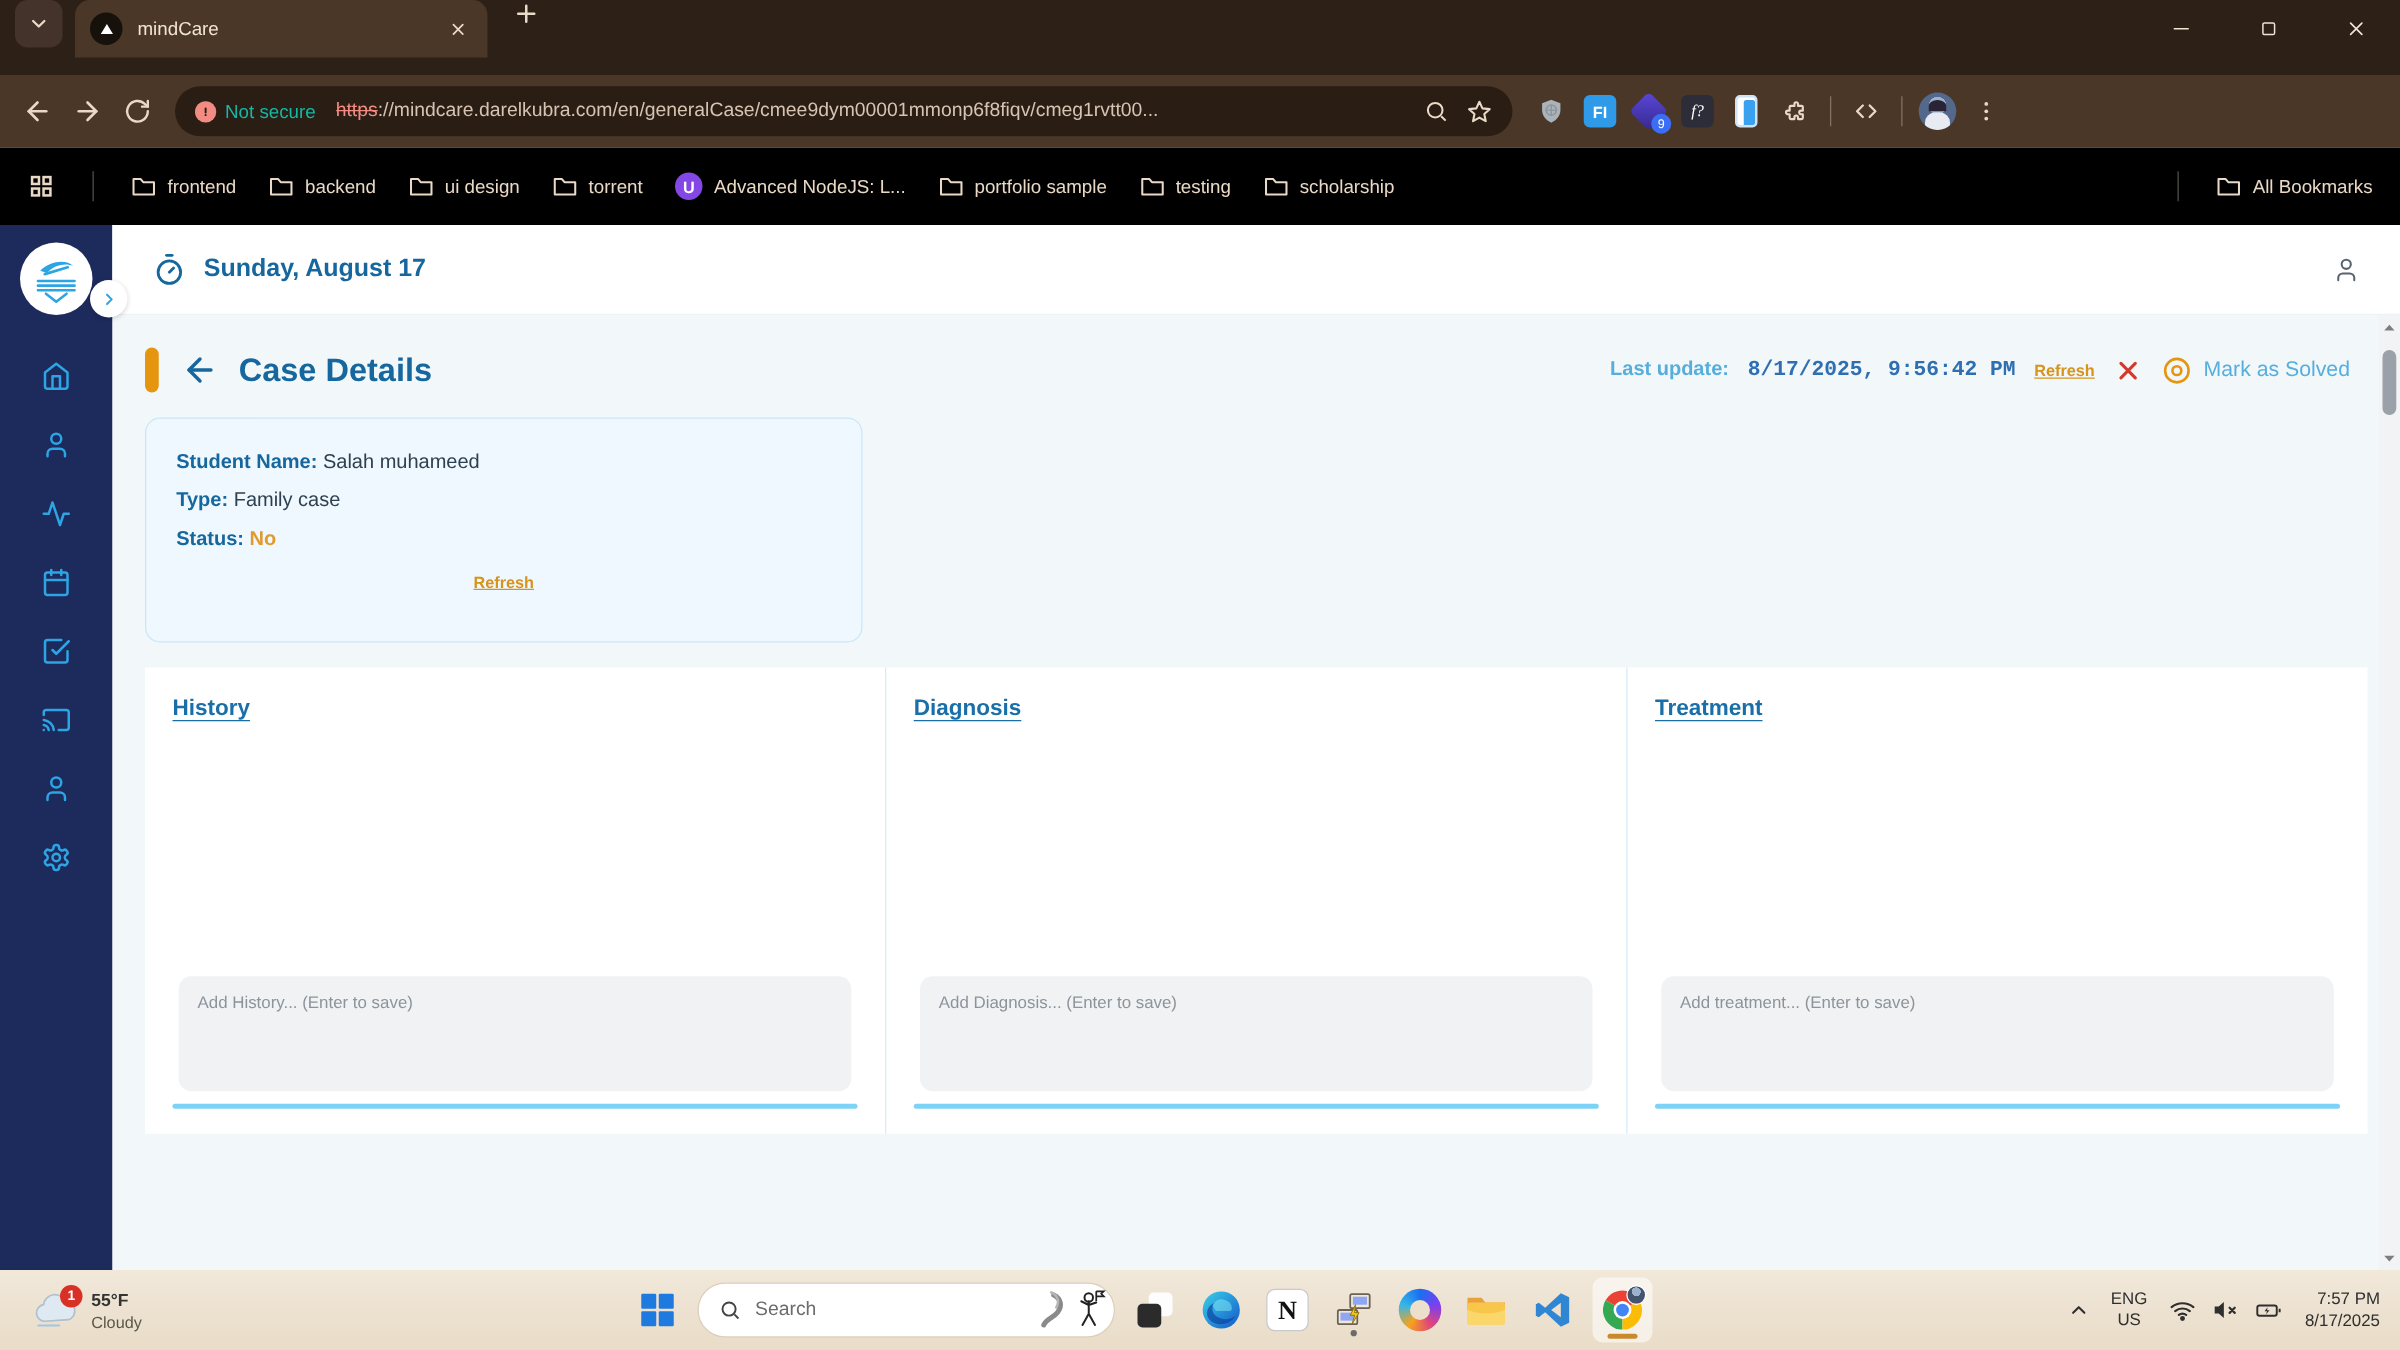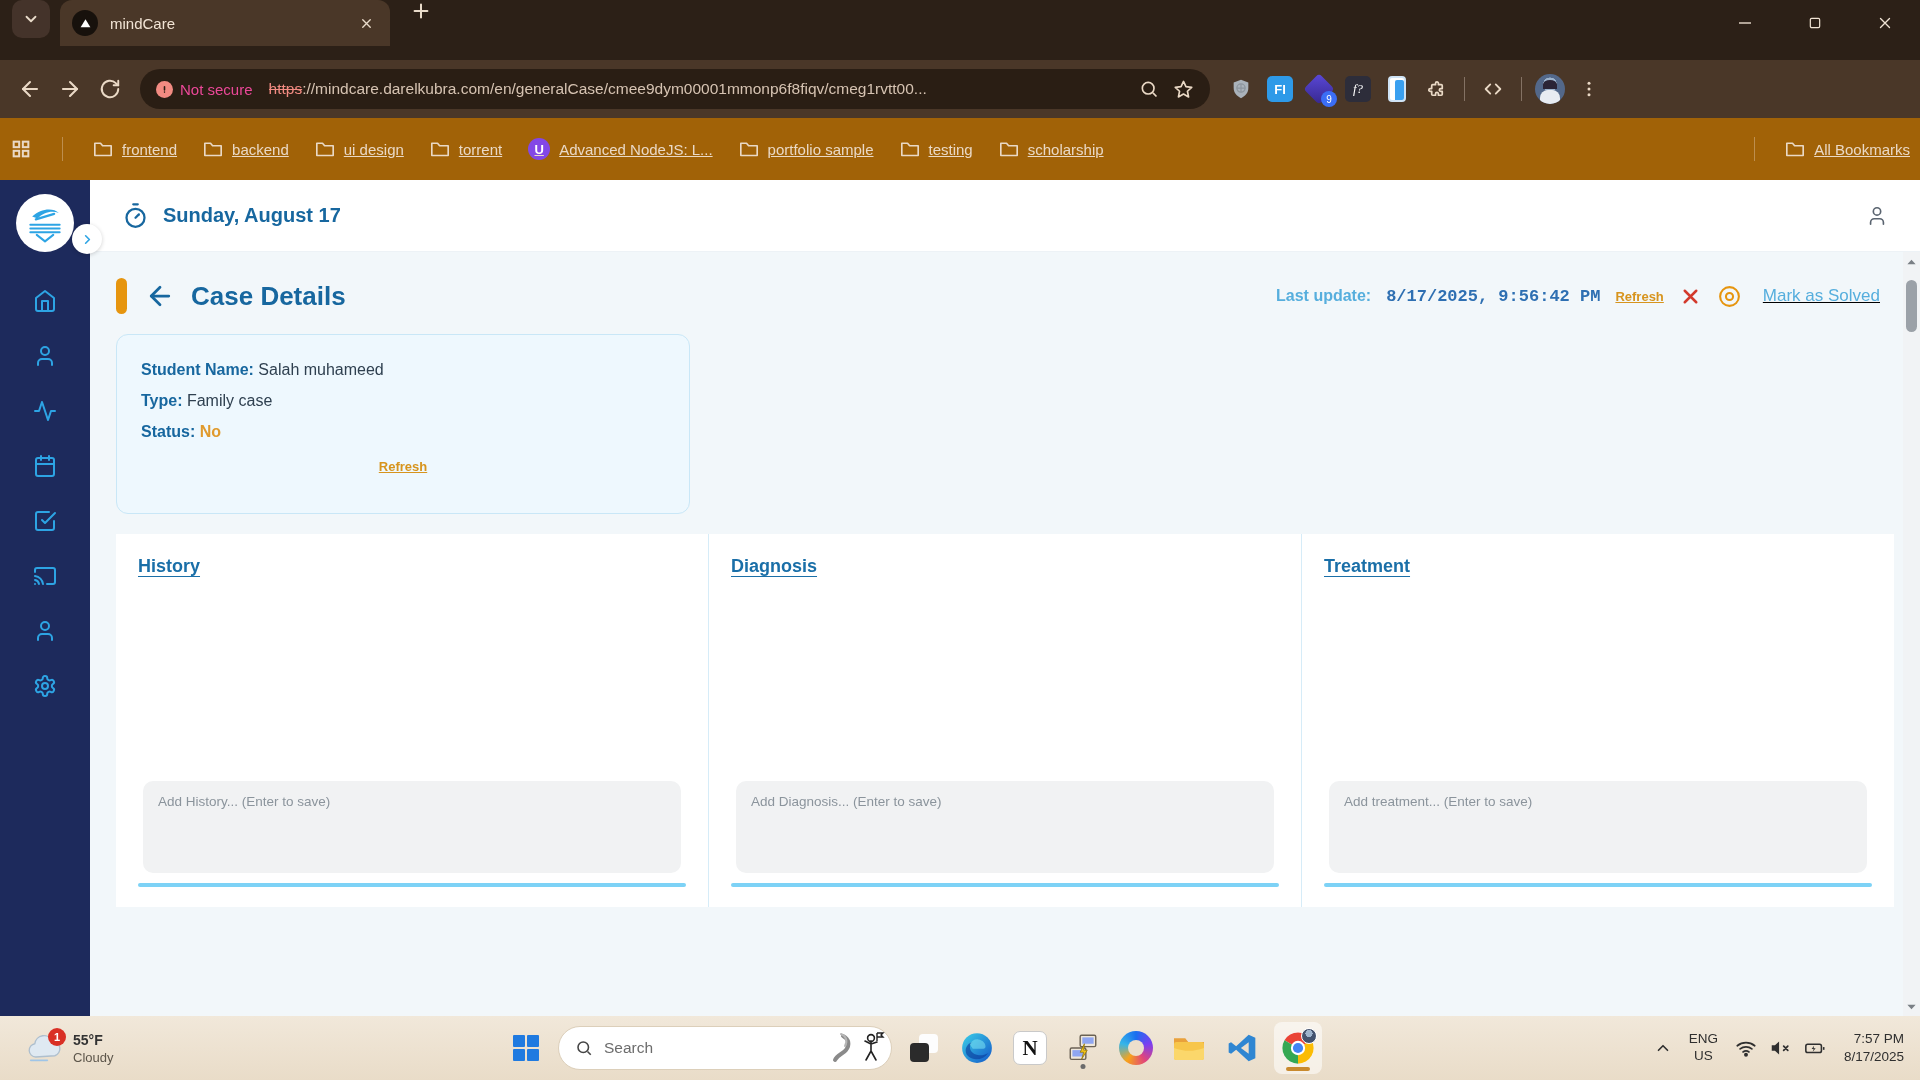--- a/index.html
+++ b/index.html
@@ -17,43 +17,43 @@
   .tab-title { flex:1; margin-left:12px; font-size:15px; white-space:nowrap; overflow:hidden; }
   .tab-close { color:#e9dbca; display:grid; place-items:center; width:24px; height:24px; border-radius:50%; }
   .new-tab-btn { margin:0 0 14px 20px; color:#e9dbca; display:grid; place-items:center; }
   .win-controls { position:absolute; right:20px; top:8px; display:flex; gap:40px; color:#f0e3d4; align-items:center; }
   .win-btn { display:grid; place-items:center; width:30px; height:30px; }
 
   .toolbar { height:58px; background:#4a3728; display:flex; align-items:center; padding:0 12px; gap:4px; }
   .nav-btn { width:36px; height:36px; display:grid; place-items:center; color:#ead9c6; border-radius:50%; }
   .omnibox { width:1070px; height:40px; border-radius:20px; background:#2a1e14; display:flex; align-items:center;
     padding:0 16px; margin-left:8px; }
-  .notsecure { display:flex; align-items:flex-start; gap:7px; color:#ec4899; font-size:15px; white-space:nowrap; }
+  .notsecure { display:flex; align-items:flex-start; gap:7px; color:#14b8a6; font-size:15px; white-space:nowrap; }
   .ns-badge { width:17px; height:17px; border-radius:50%; background:#f28b82; color:#2a1e14; display:grid; place-items:center; }
   .url { margin-left:16px; color:#d6c3b2; font-size:15.5px; white-space:nowrap; overflow:hidden; flex:1; }
   .url .scheme { color:#f28b82; text-decoration:line-through; }
   .omni-icons { display:flex; gap:14px; color:#ead9c6; margin-left:10px; }
   .ext-area { display:flex; align-items:center; gap:9px; margin-left:12px; }
   .ext-icon { width:30px; height:30px; display:grid; place-items:center; position:relative; cursor:pointer; }
   .ext-fi { width:26px; height:26px; border-radius:5px; background:#2e9ae8; color:#fff; font-weight:bold; font-size:13px;
     display:grid; place-items:center; }
   .ext-diamond { width:22px; height:22px; background:linear-gradient(135deg,#5a48d8,#37288f); transform:rotate(45deg); border-radius:4px; }
   .ext-badge { position:absolute; right:-3px; bottom:-3px; width:16px; height:16px; border-radius:50%;
     background:#3b6ef5; color:#fff; font-size:10px; display:grid; place-items:center; transform:none; }
   .ext-fq { width:26px; height:26px; border-radius:5px; background:#2d2d3a; color:#fff; font-size:13px; font-style:italic;
     display:grid; place-items:center; font-family:"Liberation Serif", serif; }
   .ext-phone { width:18px; height:26px; border-radius:4px; background:#fff; border:2px solid #cfe3f5; position:relative; overflow:hidden; }
   .ext-phone::after { content:""; position:absolute; right:0; top:2px; width:9px; height:22px; background:#3aa0f0; border-radius:2px; }
   .vdiv { width:1px; height:24px; background:rgba(240,227,212,.35); margin:0 4px; }
   .avatar { width:30px; height:30px; border-radius:50%; background:radial-gradient(circle at 50% 35%, #9db3cc 0 28%, #53688a 29% 100%); position:relative; overflow:hidden; }
   .avatar::after { content:""; position:absolute; left:8px; top:6px; width:14px; height:9px; border-radius:50% 50% 0 0; background:#2b2436; }
   .avatar::before { content:""; position:absolute; left:5px; top:16px; width:20px; height:14px; border-radius:8px 8px 0 0; background:#e8ecf2; }
 
-  .bookmarksbar { height:62px; background:#a16207; display:flex; align-items:center; padding:0 10px; gap:26px;
-    color:#ead9c6; font-size:15px;text-decoration:underline; }
+  .bookmarksbar { height:62px; background:#000000; display:flex; align-items:center; padding:0 22px; gap:26px;
+    color:#ead9c6; font-size:15px; }
   .bm-item { display:flex; align-items:center; gap:9px; white-space:nowrap; cursor:pointer; }
   .bm-udemy { width:22px; height:22px; border-radius:50%; background:#8347e6; color:#fff; font-weight:bold; font-size:13px;
     display:grid; place-items:center; }
   .bm-spacer { flex:1; }
 
   
   .app { position:absolute; top:180px; left:0; right:0; bottom:64px; display:flex; }
   .sidebar { width:90px; background:#1d2a5c; display:flex; flex-direction:column; align-items:center; padding-top:14px; position:relative; flex:0 0 auto; }
   .logo-circle { width:58px; height:58px; border-radius:50%; background:#fff; display:grid; place-items:center; cursor:pointer; }
   .collapse-tab { position:absolute; left:72px; top:44px; width:30px; height:30px; border-radius:50%; background:#fff;
@@ -69,21 +69,21 @@
 
   .case-header { margin:26px 40px 0 26px; display:flex; align-items:center; }
   .accent-bar { width:11px; height:36px; border-radius:6px; background:#e6950f; }
   .back-btn { margin-left:18px; color:#17679f; display:grid; place-items:center; cursor:pointer; }
   .case-title { margin-left:16px; font-size:26px; font-weight:bold; color:#17679f; }
   .update-group { margin-left:auto; display:flex; align-items:center; gap:15px; }
   .lu-label { color:#56aedd; font-size:16px; font-weight:600; }
   .lu-value { color:#2e6fb2; font-size:17px; font-weight:600;font-family:Liberation Mono, monospace; }
   .refresh-link { color:#d7941d; font-size:13px; font-weight:bold; text-decoration:underline; cursor:pointer; }
   .close-x { color:#d33a2c; display:grid; place-items:center; cursor:pointer; }
-  .solve-btn { display:flex; align-items:center; gap:21px; cursor:pointer;text-decoration:underline; }
+  .solve-btn { display:flex; align-items:center; gap:9px; cursor:pointer; }
   .solve-label { color:#56aedd; font-size:17px; }
   .circled-o { color:#e6950f; display:grid; place-items:center; }
 
   .info-card { margin:20px 0 0 26px; width:574px; height:180px; background:#eef8fe; border:1px solid #c9e7f7;
     border-radius:12px; padding:26px 24px 0; font-size:16px; }
   .info-row { margin-bottom:13px; color:#2f4050; }
   .info-label { font-weight:bold; color:#17679f; }
   .status-no { color:#e09a2d; font-weight:600; }
   .card-refresh { text-align:center; margin-top:16px; }
 

